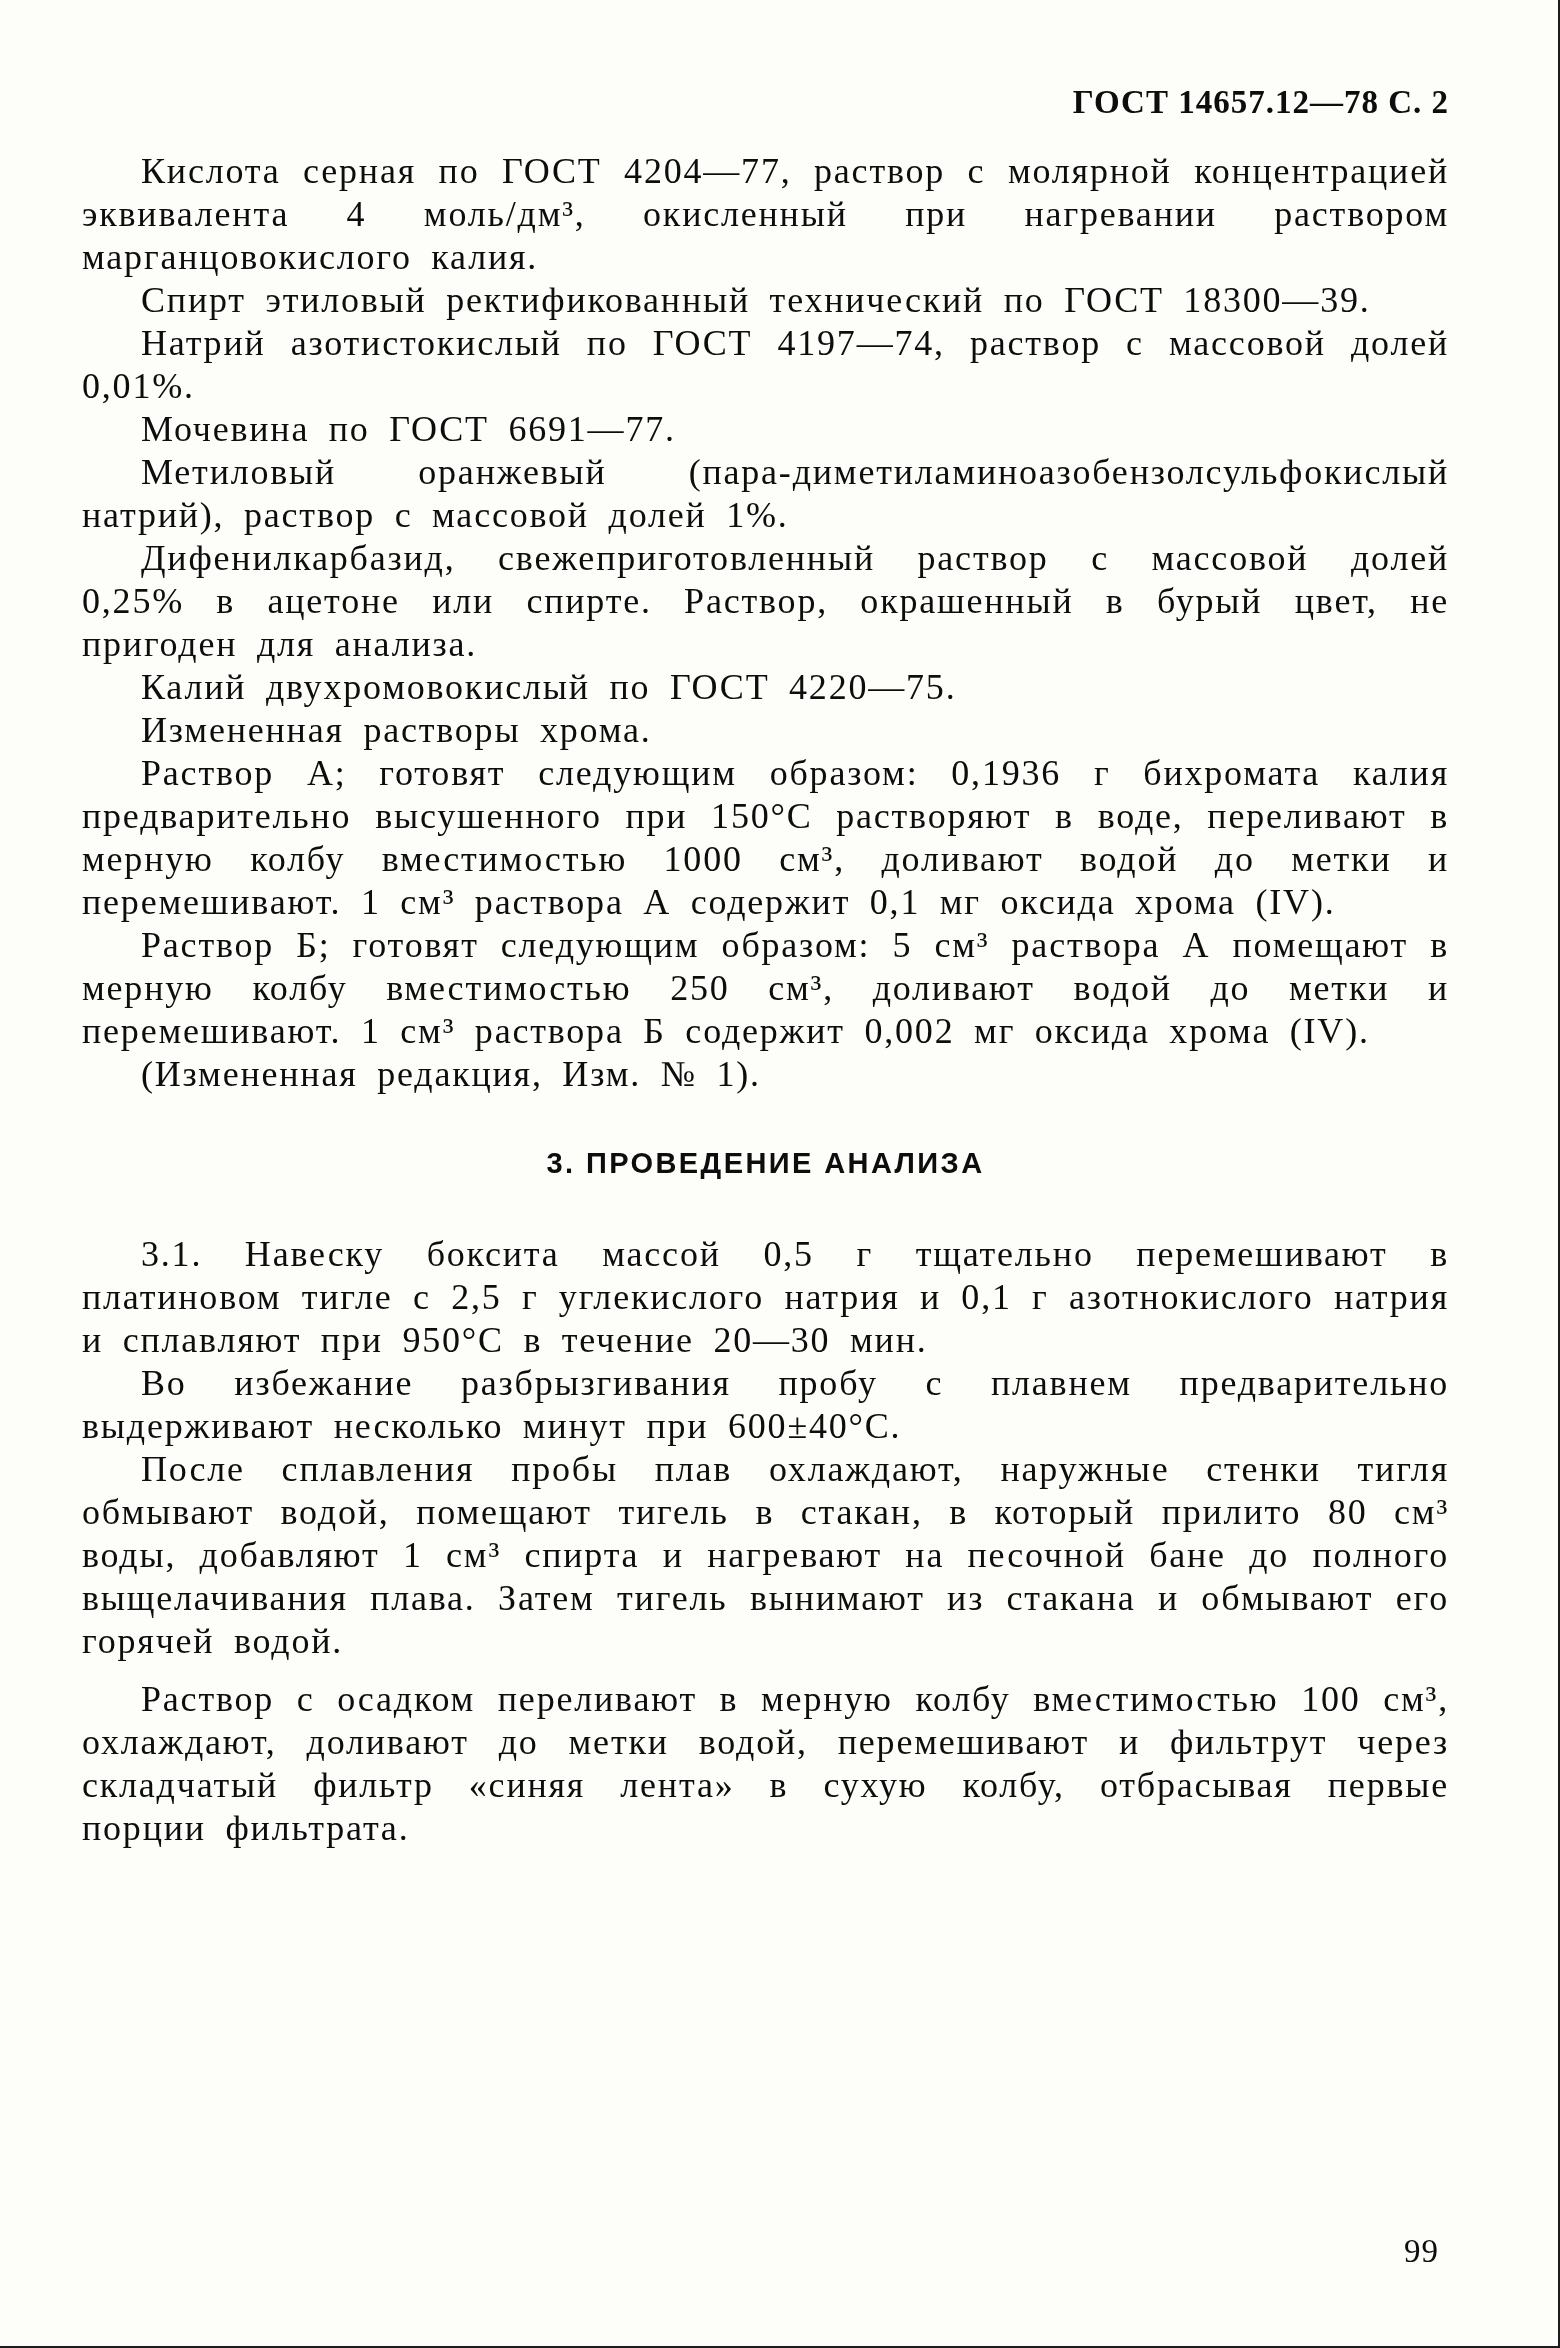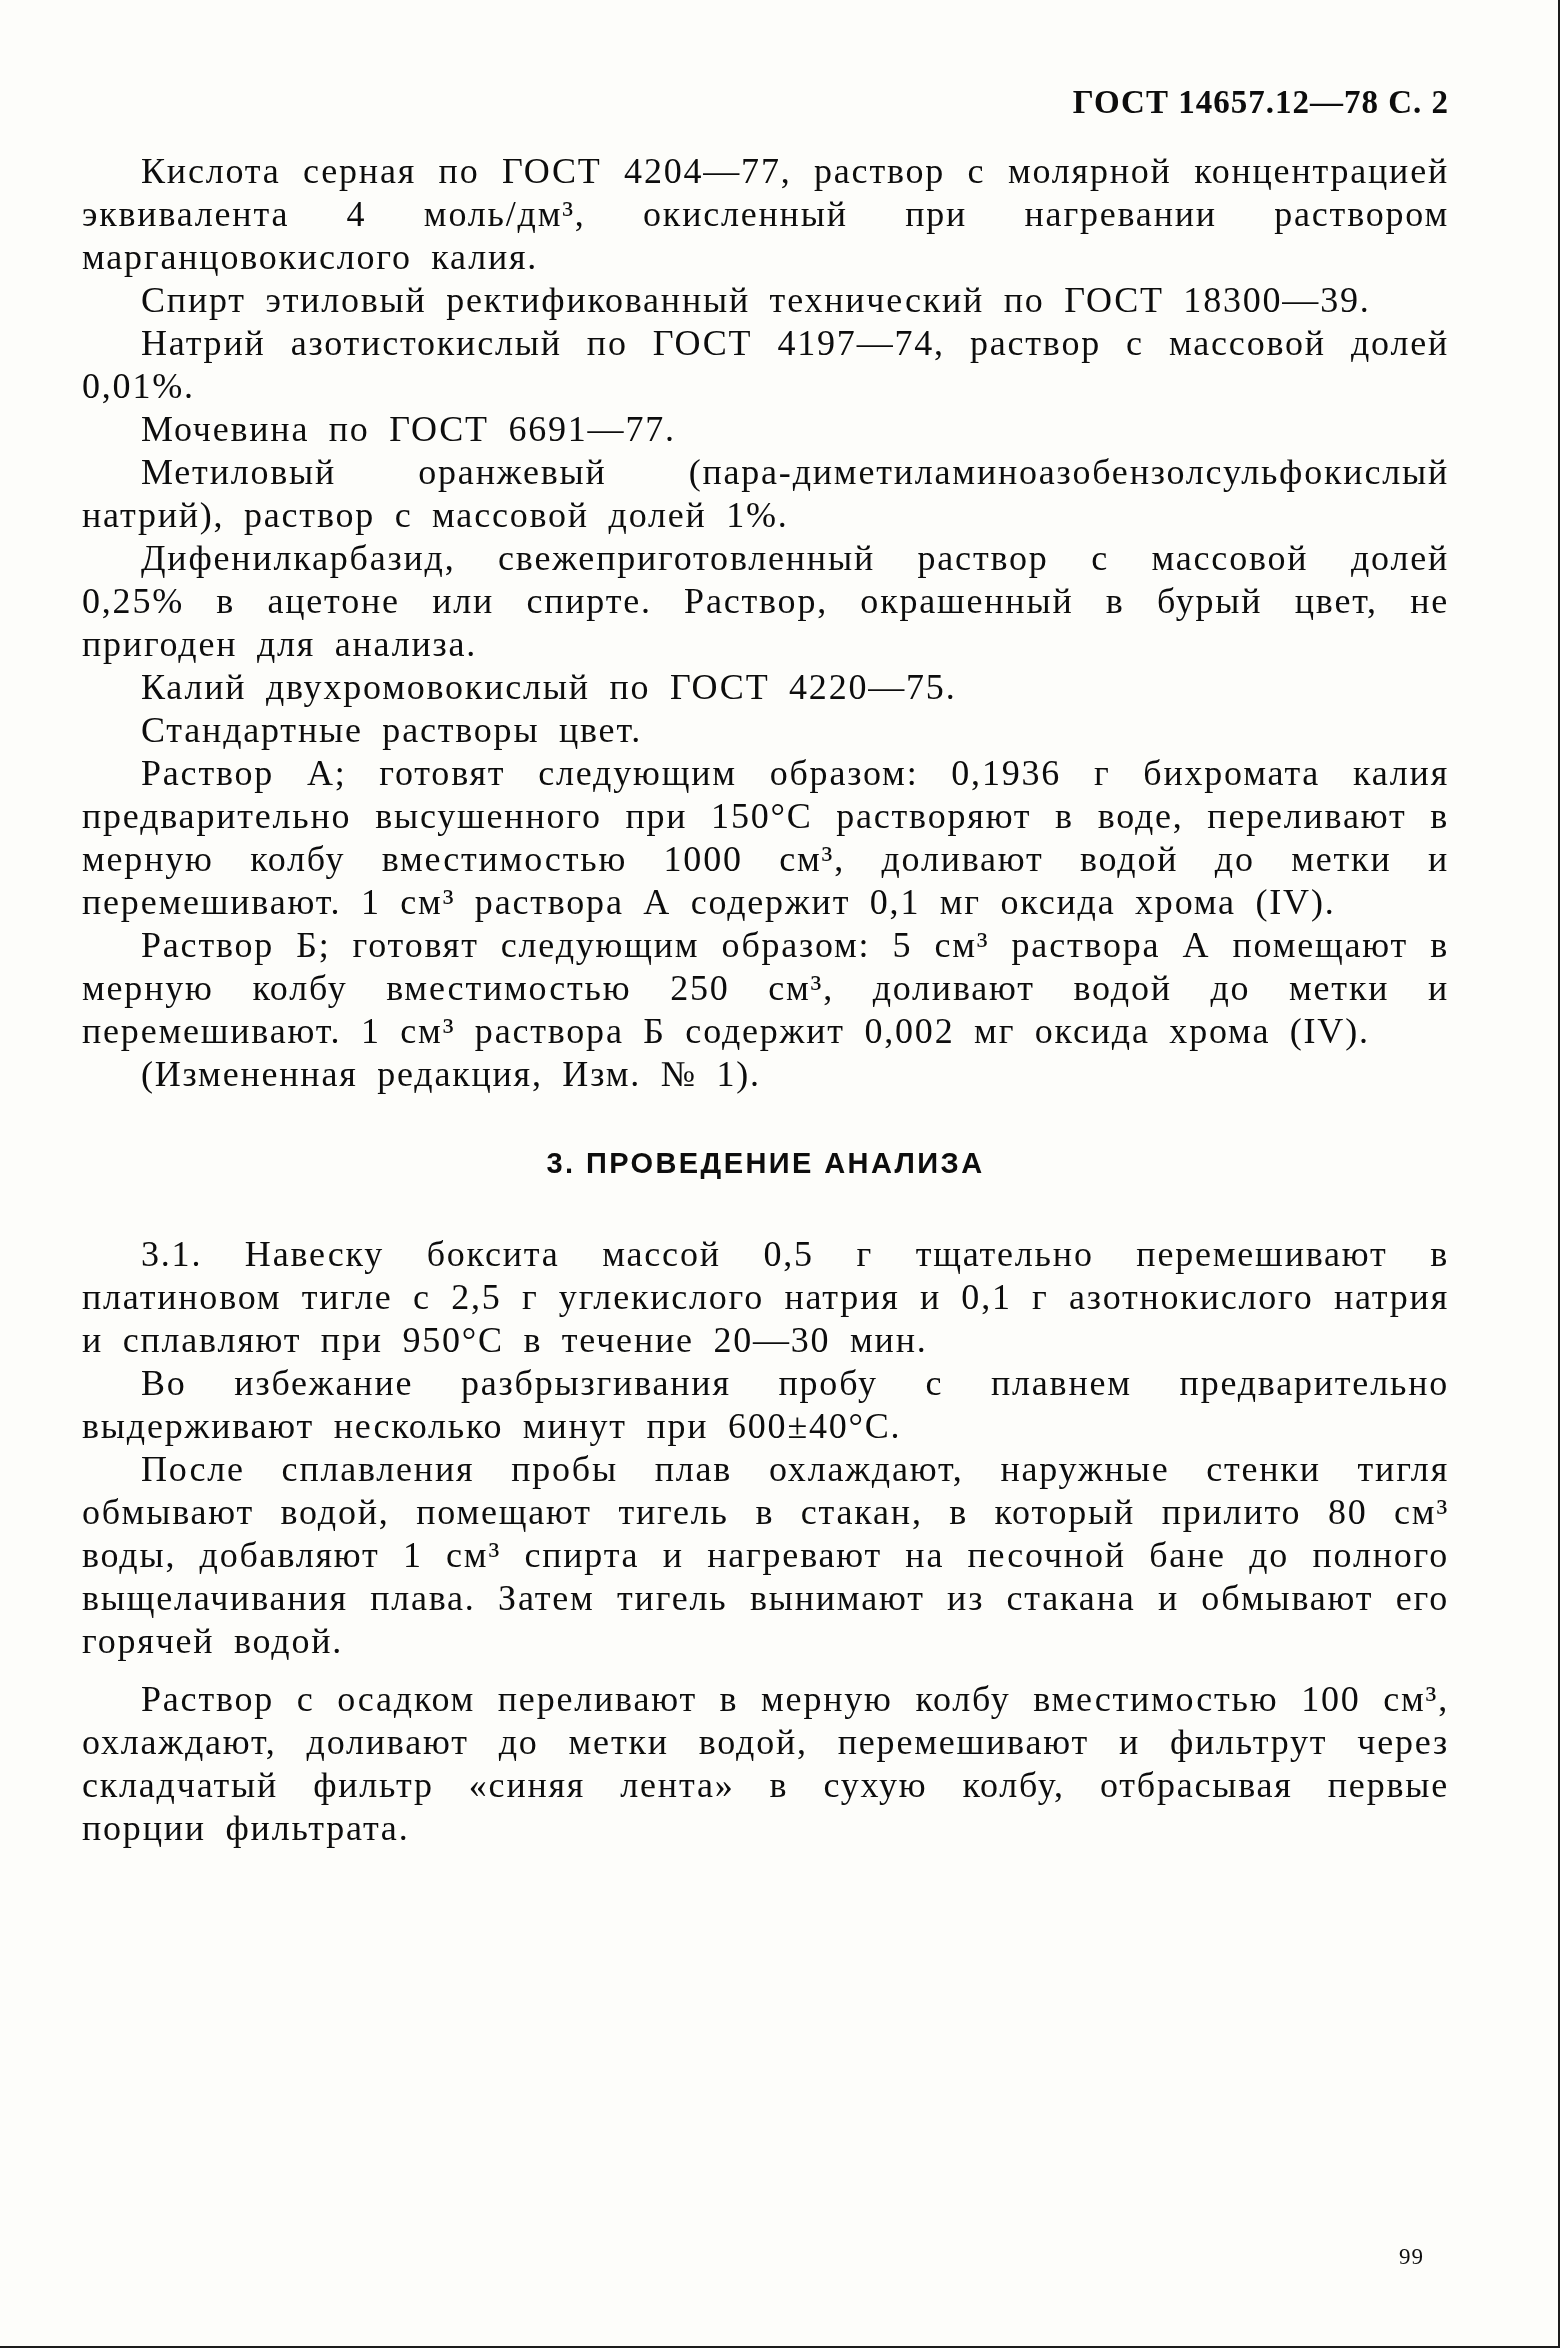--- a/index.html
+++ b/index.html
@@ -40,42 +40,42 @@
   .section-heading {
     font-family: Liberation Sans, sans-serif;
     font-weight: bold;
     font-size: 29px;
     letter-spacing: 2.4px;
     text-align: center;
     margin: 51px 0 53px 0;
   }
   .page-number {
     position: absolute;
-    right: 134px;
+    right: 119px;
     bottom: 76px;
-    font-size: 23px;
+    font-size: 33px;
     letter-spacing: 1px;
   }
 </style>
 </head>
 <body>
 
 <div class="page">
   <div class="doc-header">ГОСТ 14657.12—78 С. 2</div>
 
   <div class="doc-body">
 
   <p class="paragraph">Кислота серная по ГОСТ 4204—77, раствор с молярной концентрацией эквивалента 4 моль/дм³, окисленный при нагревании раствором марганцовокислого калия.</p>
       <p class="paragraph">Спирт этиловый ректификованный технический по ГОСТ 18300—39.</p>
       <p class="paragraph">Натрий азотистокислый по ГОСТ 4197—74, раствор с массовой долей 0,01%.</p>
       <p class="paragraph">Мочевина по ГОСТ 6691—77.</p>
       <p class="paragraph">Метиловый оранжевый (пара-диметиламиноазобензолсульфокислый натрий), раствор с массовой долей 1%.</p>
       <p class="paragraph">Дифенилкарбазид, свежеприготовленный раствор с массовой долей 0,25% в ацетоне или спирте. Раствор, окрашенный в бурый цвет, не пригоден для анализа.</p>
       <p class="paragraph">Калий двухромовокислый по ГОСТ 4220—75.</p>
-      <p class="paragraph">Стандартные растворы цвет.</p>
+      <p class="paragraph">Измененная растворы хрома.</p>
       <p class="paragraph">Раствор А; готовят следующим образом: 0,1936 г бихромата калия предварительно высушенного при 150°С растворяют в воде, переливают в мерную колбу вместимостью 1000 см³, доливают водой до метки и перемешивают. 1 см³ раствора А содержит 0,1 мг оксида хрома (IV).</p>
       <p class="paragraph">Раствор Б; готовят следующим образом: 5 см³ раствора А помещают в мерную колбу вместимостью 250 см³, доливают водой до метки и перемешивают. 1 см³ раствора Б содержит 0,002 мг оксида хрома (IV).</p>
       <p class="paragraph bold">(Измененная редакция, Изм. № 1).</p>
       <h2 class="section-heading">3. ПРОВЕДЕНИЕ АНАЛИЗА</h2>
       <p class="paragraph">3.1. Навеску боксита массой 0,5 г тщательно перемешивают в платиновом тигле с 2,5 г углекислого натрия и 0,1 г азотнокислого натрия и сплавляют при 950°С в течение 20—30 мин.</p>
       <p class="paragraph">Во избежание разбрызгивания пробу с плавнем предварительно выдерживают несколько минут при 600±40°С.</p>
       <p class="paragraph">После сплавления пробы плав охлаждают, наружные стенки тигля обмывают водой, помещают тигель в стакан, в который прилито 80 см³ воды, добавляют 1 см³ спирта и нагревают на песочной бане до полного выщелачивания плава. Затем тигель вынимают из стакана и обмывают его горячей водой.</p>
       <p class="paragraph space-before">Раствор с осадком переливают в мерную колбу вместимостью 100 см³, охлаждают, доливают до метки водой, перемешивают и фильтрут через складчатый фильтр «синяя лента» в сухую колбу, отбрасывая первые порции фильтрата.</p>
     </div>
 

